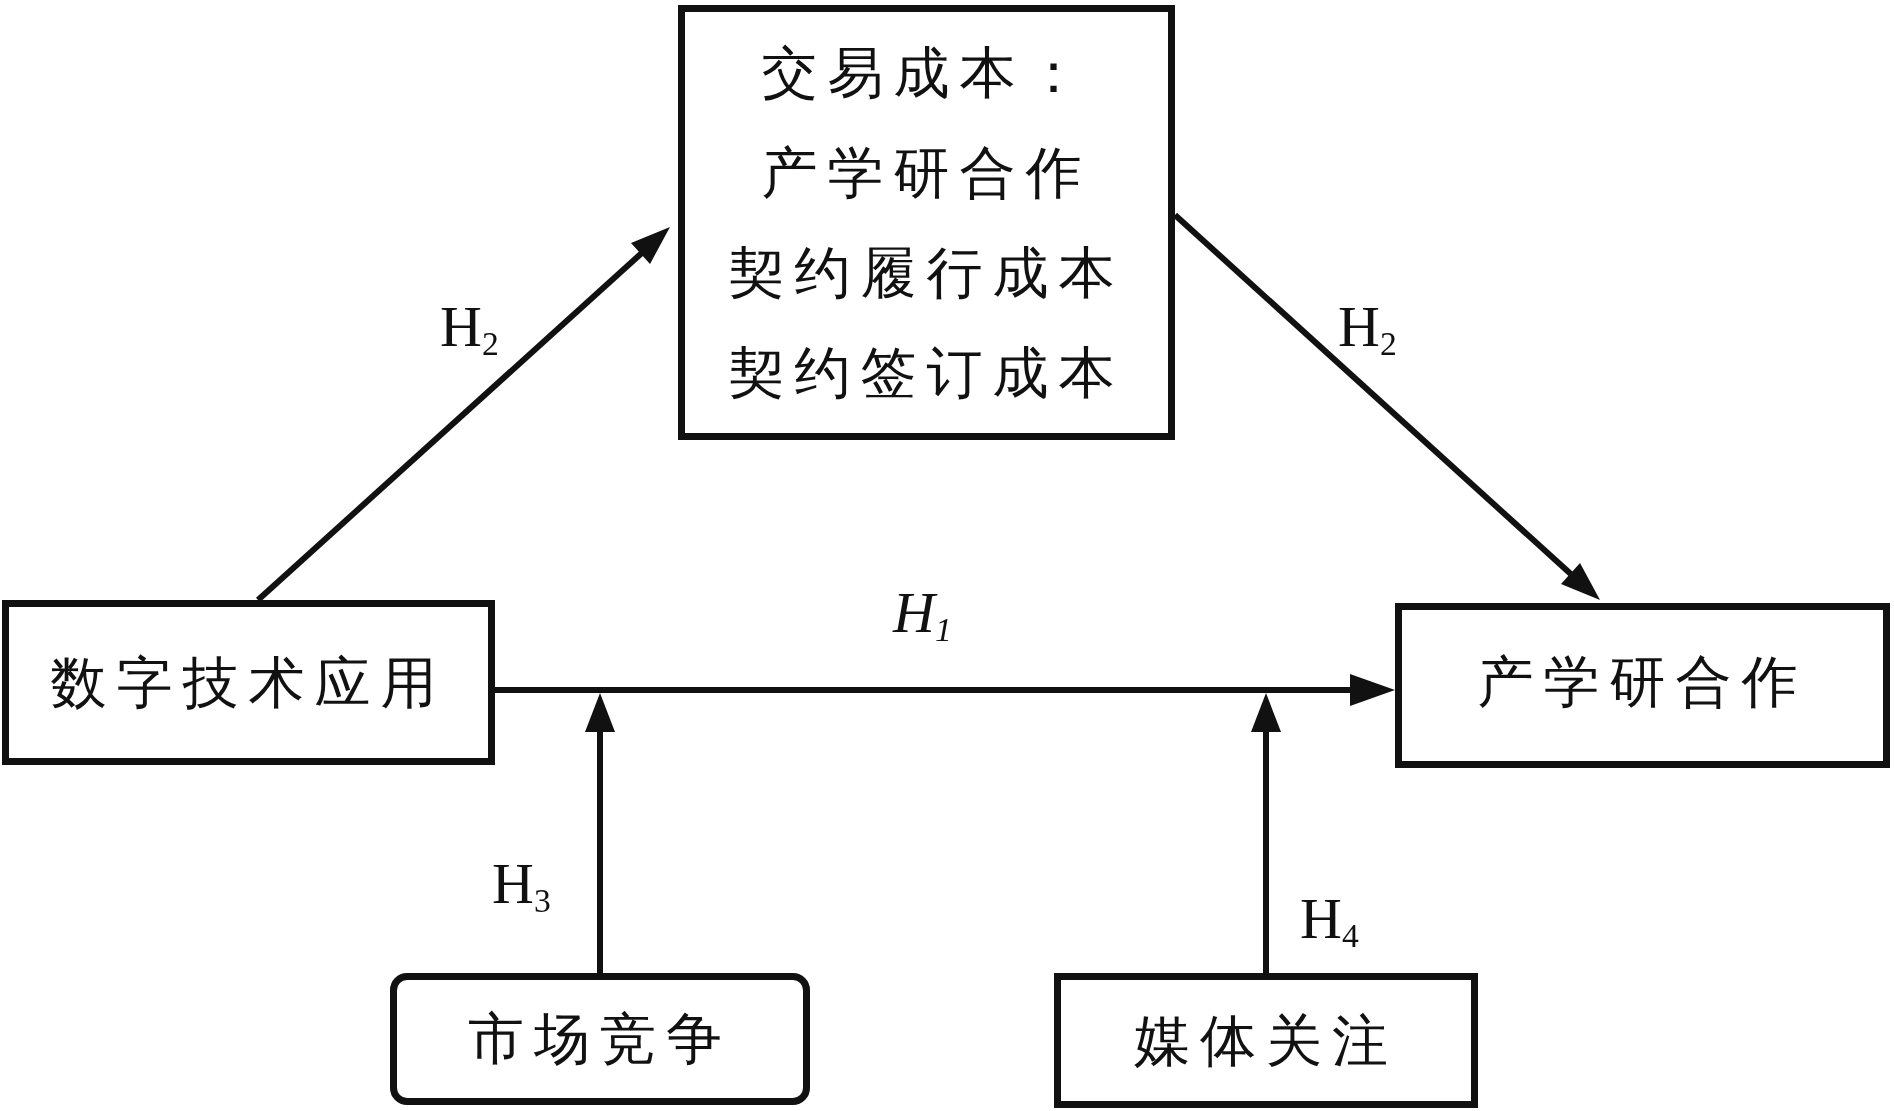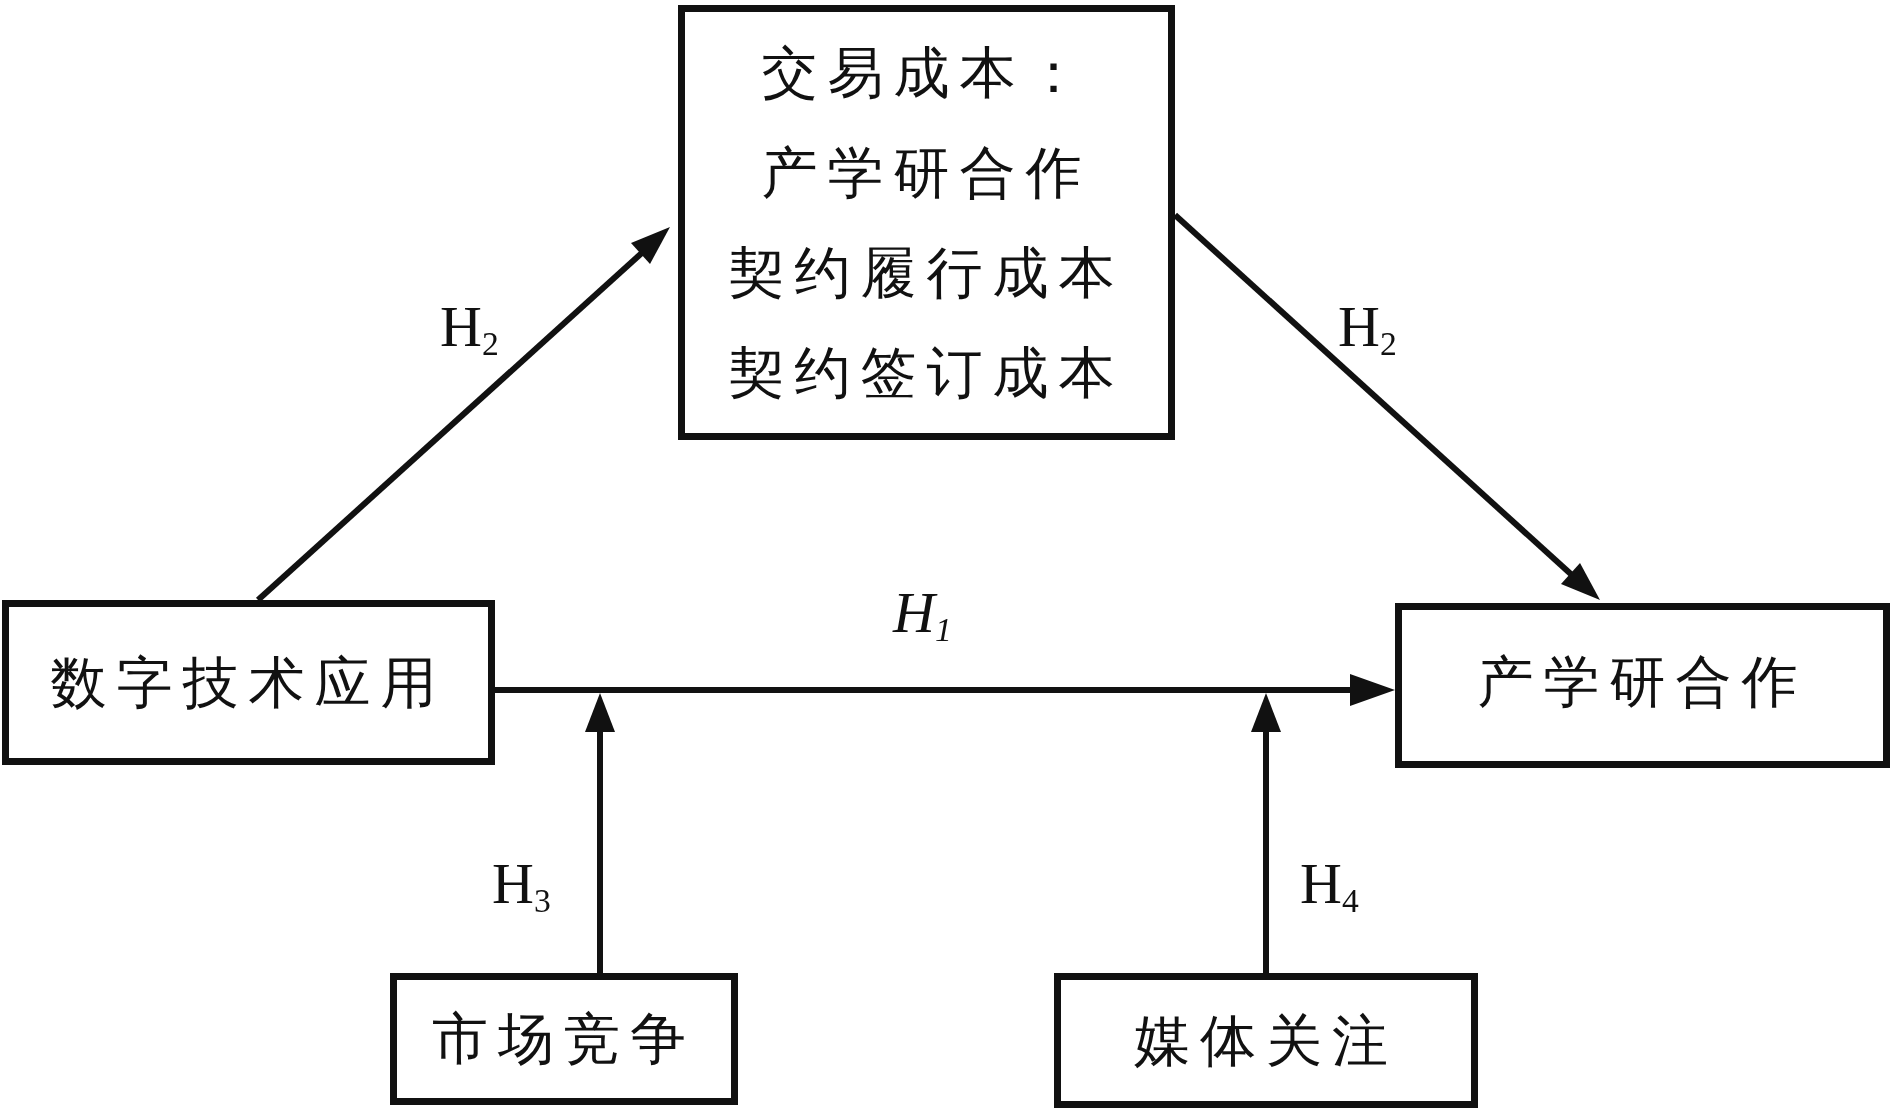--- a/index.html
+++ b/index.html
@@ -96,31 +96,31 @@
   </div>
 
   <div class="node-box" style="left:2px; top:600px; width:493px; height:165px;">
     <div class="cn-text">数字技术应用</div>
   </div>
 
   <div class="node-box" style="left:1395px; top:603px; width:495px; height:165px;font-family:Liberation Mono, monospace;">
     <div class="cn-text">产学研合作</div>
   </div>
 
-  <div class="node-box" style="left:390px; top:973px; width:348px; height:132px;">
+  <div class="node-box" style="left:390px; top:973px; width:420px; height:132px;border-radius:17px;">
     <div class="cn-text">市场竞争</div>
   </div>
 
   <div class="node-box" style="left:1054px; top:973px; width:424px; height:135px;align-items:center;">
     <div class="cn-text">媒体关注</div>
   </div>
 
   <div class="hyp-label" style="left:893px; top:584px;font-style:italic;"><span>H</span><sub>1</sub></div>
 
   <div class="hyp-label" style="left:440px; top:298px;"><span>H</span><sub>2</sub></div>
 
   <div class="hyp-label" style="left:1338px; top:298px;"><span>H</span><sub>2</sub></div>
 
   <div class="hyp-label" style="left:492px; top:855px;"><span>H</span><sub>3</sub></div>
 
-  <div class="hyp-label" style="left:1300px; top:855px;"><span>H</span><sub>4</sub></div>
+  <div class="hyp-label" style="left:1300px; top:890px;"><span>H</span><sub>4</sub></div>
 
 </div>
 
 </body></html>

